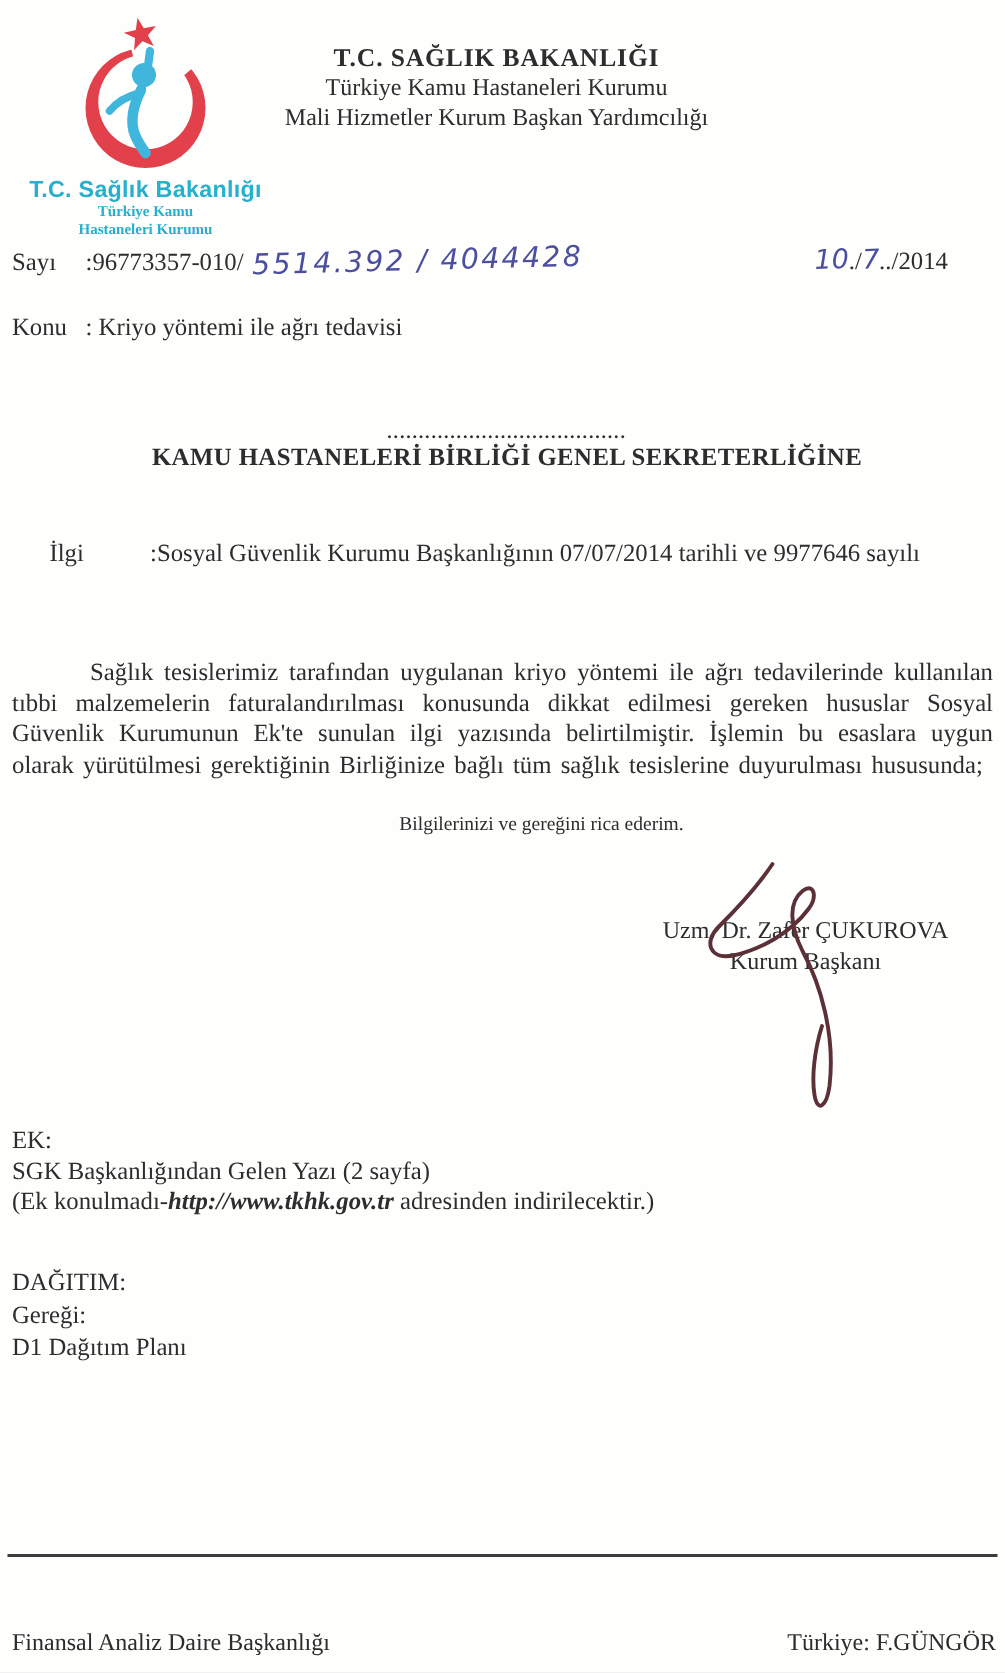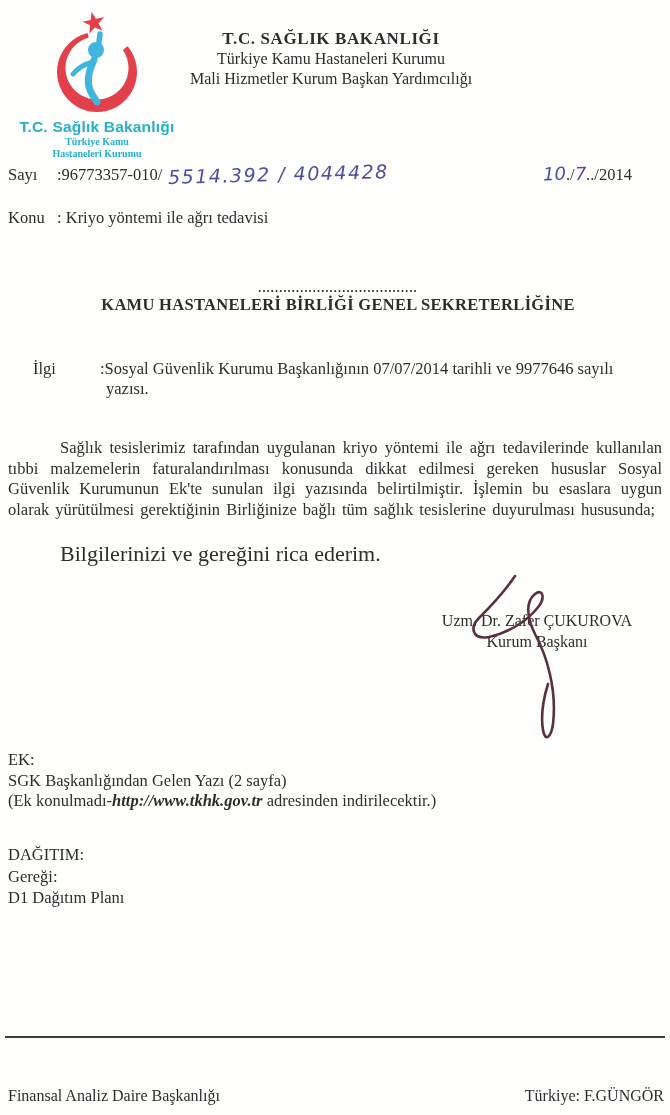--- a/index.html
+++ b/index.html
@@ -27,21 +27,21 @@
   #date-block .hw{font-size:18px; display:inline-block; transform:rotate(-2deg);}
   
   #dots-line{left:0; top:281px; width:676px; text-align:center; font-weight:bold; font-size:12px; letter-spacing:1.2px;}
   #addressee{left:0; top:295px; width:676px; text-align:center; font-weight:bold; font-size:16.5px; letter-spacing:.3px;}
   
   #ilgi{left:8px; top:359px; font-size:16.5px; display:flex;margin-left:25px;}
   #ilgi .meta-label{width:67px; flex:0 0 67px;}
   #ilgi .l2{padding-left:6px;}
   
   #body-par{left:8px; top:438px; width:654px; font-size:16.5px; line-height:20.5px; text-align:justify; text-indent:52px; word-spacing:2px;}
-  #closing{left:8px; top:541px; width:654px; font-size:22px; text-indent:52px;}
+  #closing{left:8px; top:541px; width:654px; font-size:13px; text-indent:52px;text-align:center;}
   
   #sign-block{left:436px; top:610px; width:202px; text-align:center; font-size:16px; line-height:21px;}
   #sign-svg{left:455px; top:560px; pointer-events:none;}
   
   #ek{left:8px; top:750px; font-size:16.5px; line-height:20.5px;}
   #ek .b{font-weight:normal;}
   #ek .url{font-weight:bold; font-style:italic;}
   #dagitim{left:8px; top:844px; font-size:16.5px; line-height:21.5px; font-weight:normal;}
   
   #footer-rule{left:5px; top:1036px; width:660px; border-top:2px solid #3c3c3c; height:0;}
@@ -96,21 +96,20 @@
     <span>: Kriyo yöntemi ile ağrı tedavisi</span>
   </div>
 
   <div class="abs" id="dots-line">......................................</div>
   <div class="abs" id="addressee">KAMU HASTANELERİ BİRLİĞİ GENEL SEKRETERLİĞİNE</div>
 
   <div class="abs" id="ilgi">
     <span class="meta-label">İlgi</span>
     <span>
       <span style="display:block">:Sosyal Güvenlik Kurumu Başkanlığının 07/07/2014 tarihli ve 9977646 sayılı</span>
-      <span style="display:block" class="l2">yazısı.</span>
     </span>
   </div>
 
   <div class="abs" id="body-par">Sağlık tesislerimiz tarafından uygulanan kriyo yöntemi ile ağrı tedavilerinde kullanılan tıbbi malzemelerin faturalandırılması konusunda dikkat edilmesi gereken hususlar Sosyal Güvenlik Kurumunun Ek'te sunulan ilgi yazısında belirtilmiştir. İşlemin bu esaslara uygun olarak yürütülmesi gerektiğinin Birliğinize bağlı tüm sağlık tesislerine duyurulması hususunda;</div>
   <div class="abs" id="closing">Bilgilerinizi ve gereğini rica ederim.</div>
 
   <div class="abs" id="sign-block">
     <div>Uzm. Dr. Zafer ÇUKUROVA</div>
     <div>Kurum Başkanı</div>
   </div>

